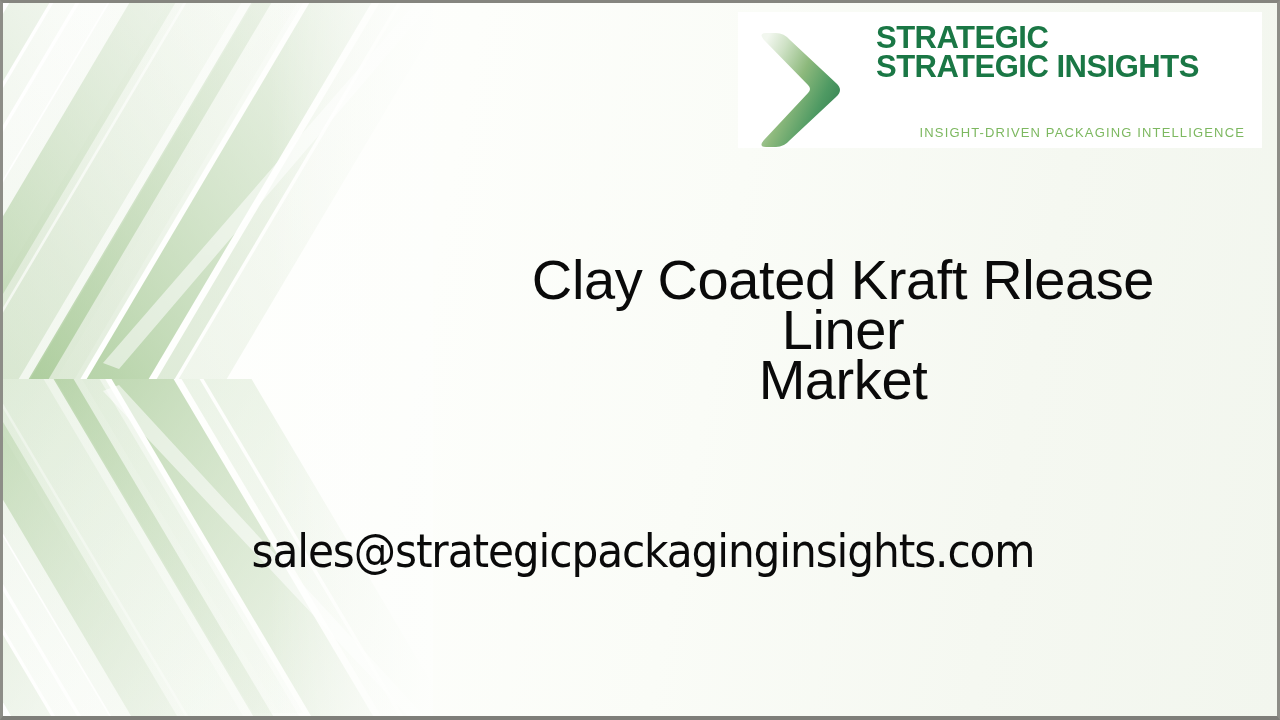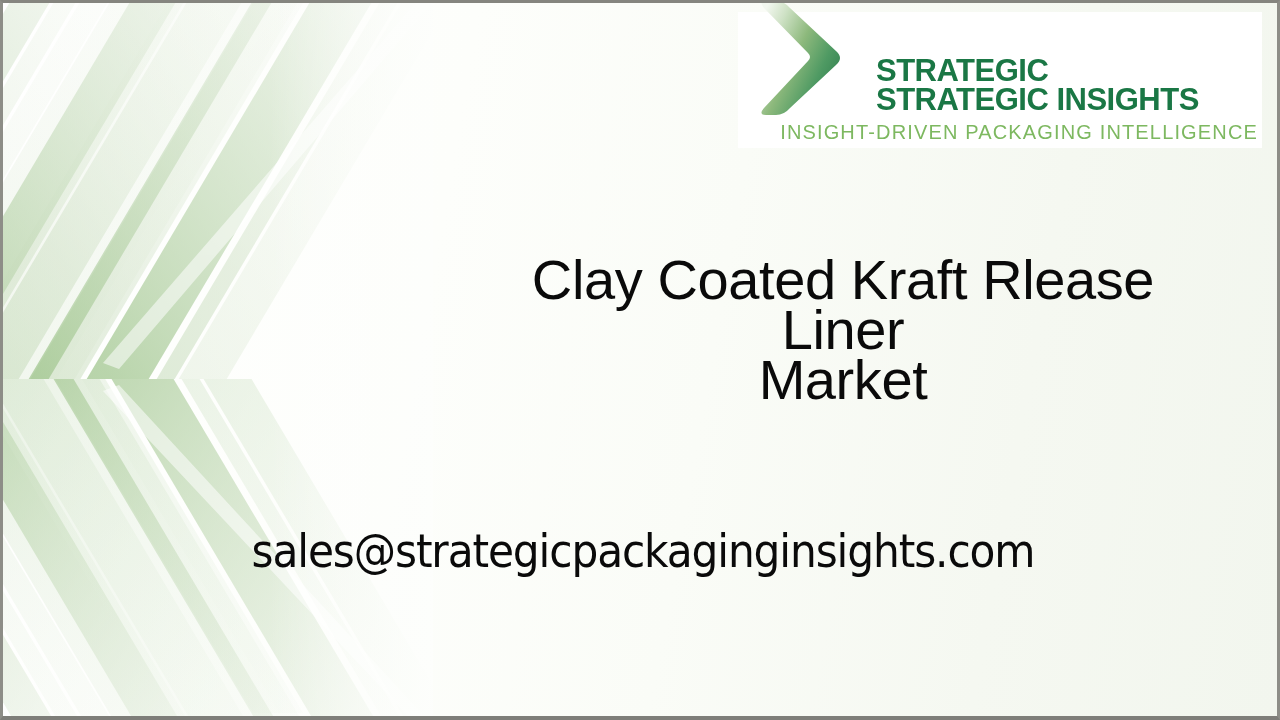--- a/index.html
+++ b/index.html
@@ -54,21 +54,21 @@
     height: 136px;
     background: #ffffff;
     display: flex;
     flex-direction: column;
     justify-content: center;
     box-sizing: border-box;
     padding: 4px 0 2px 0;
   }
   #logo-top-row {
     display: flex;
-    align-items: flex-end;
+    align-items: flex-start;
     height: 96px;
   }
   #logo-mark {
     width: 120px;
     height: 120px;
     flex: 0 0 120px;
     margin-left: 14px;
     margin-top: 4px;
   }
   #logo-mark svg { display: block; }
@@ -80,26 +80,26 @@
     font-family: "Liberation Sans", "DejaVu Sans", sans-serif;
     font-weight: bold;
     color: #1a7745;
     letter-spacing: -0.5px;
     white-space: nowrap;
   }
   #logo-line-1 { font-size: 31px; }
   #logo-line-2 { font-size: 31px; }
   #logo-tagline {
     font-family: "Liberation Sans", "DejaVu Sans", sans-serif;
-    font-size: 20px;
+    font-size: 13px;
     color: #7db860;
     letter-spacing: 1.15px;
     white-space: nowrap;
     text-align: right;
-    padding-right: 4px;
+    padding-right: 17px;
     margin-top: 6px;
   }
 
   
   #title-block {
     position: absolute;
     left: 380px;
     top: 252px;
     width: 920px;
     text-align: center;

